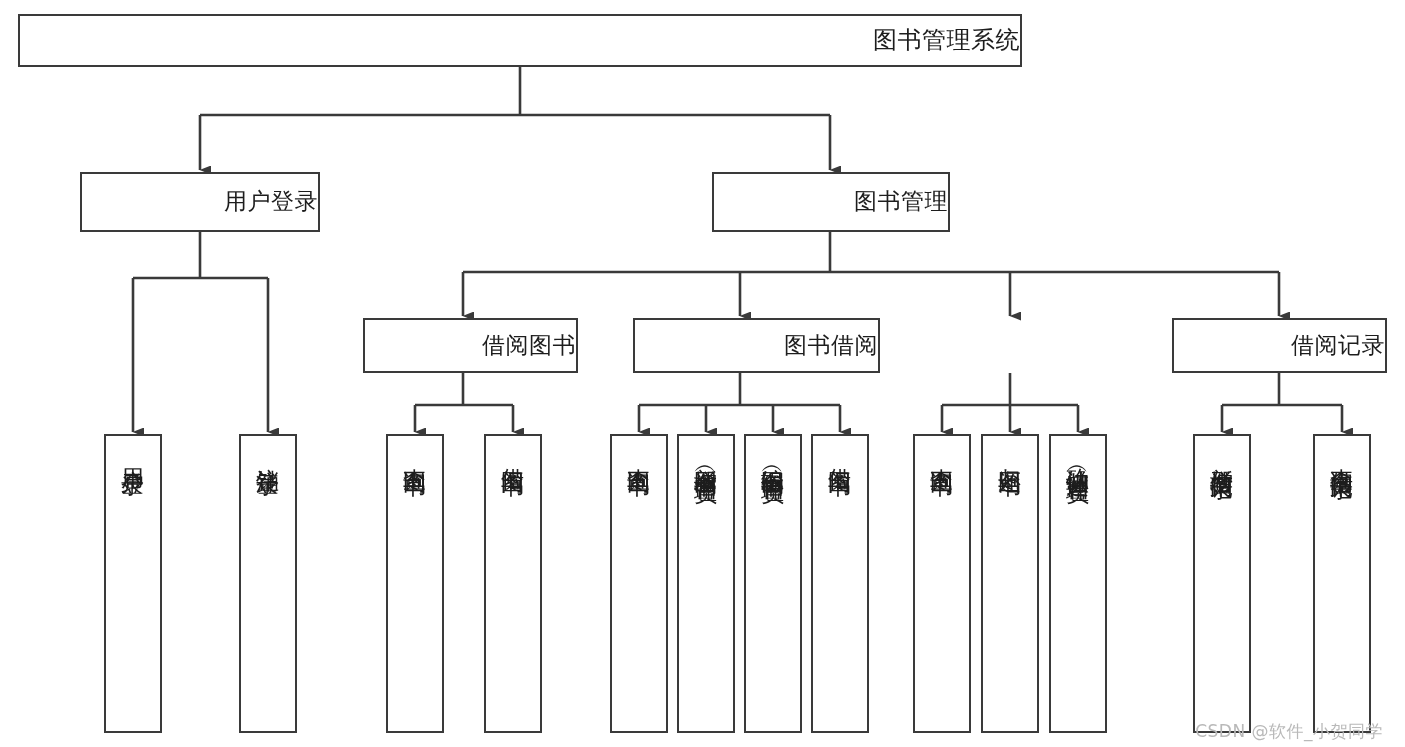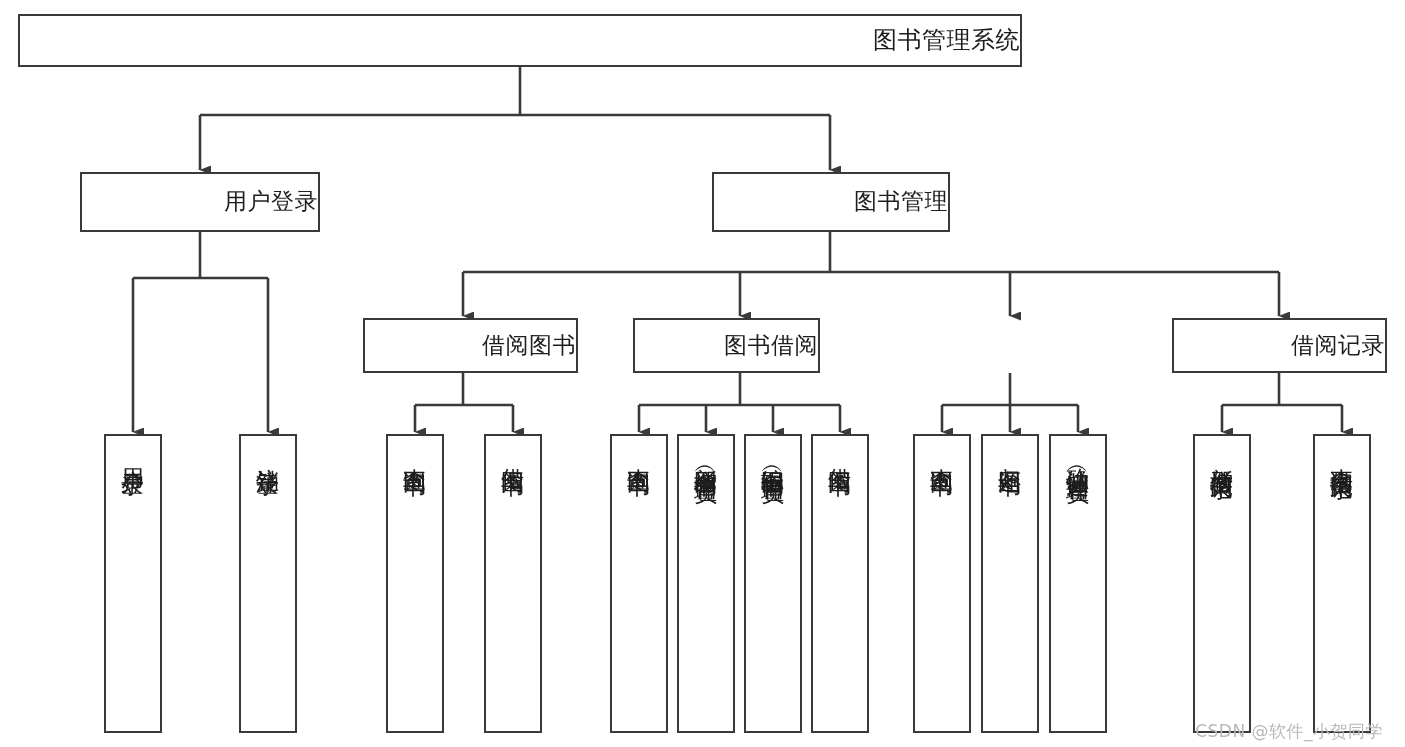--- a/index.html
+++ b/index.html
@@ -143,21 +143,21 @@
   </div>
 
   <div class="node horiz" style="left:712px; top:172px; width:238px; height:60px;">
     <span class="node-label">图书管理</span>
   </div>
 
   <div class="node horiz" style="left:363px; top:318px; width:215px; height:55px;">
     <span class="node-label">借阅图书</span>
   </div>
 
-  <div class="node horiz" style="left:633px; top:318px; width:187px; height:55px;">
+  <div class="node horiz" style="left:633px; top:318px; width:247px; height:55px;">
     <span class="node-label">图书借阅</span>
   </div>
 
 
   <div class="node horiz" style="left:1172px; top:318px; width:215px; height:55px;padding-left:16px;">
     <span class="node-label">借阅记录</span>
   </div>
 
   <div class="node vert" style="left:104px; top:434px; width:58px; height:299px;">
     <span class="node-label">用户登录</span>

